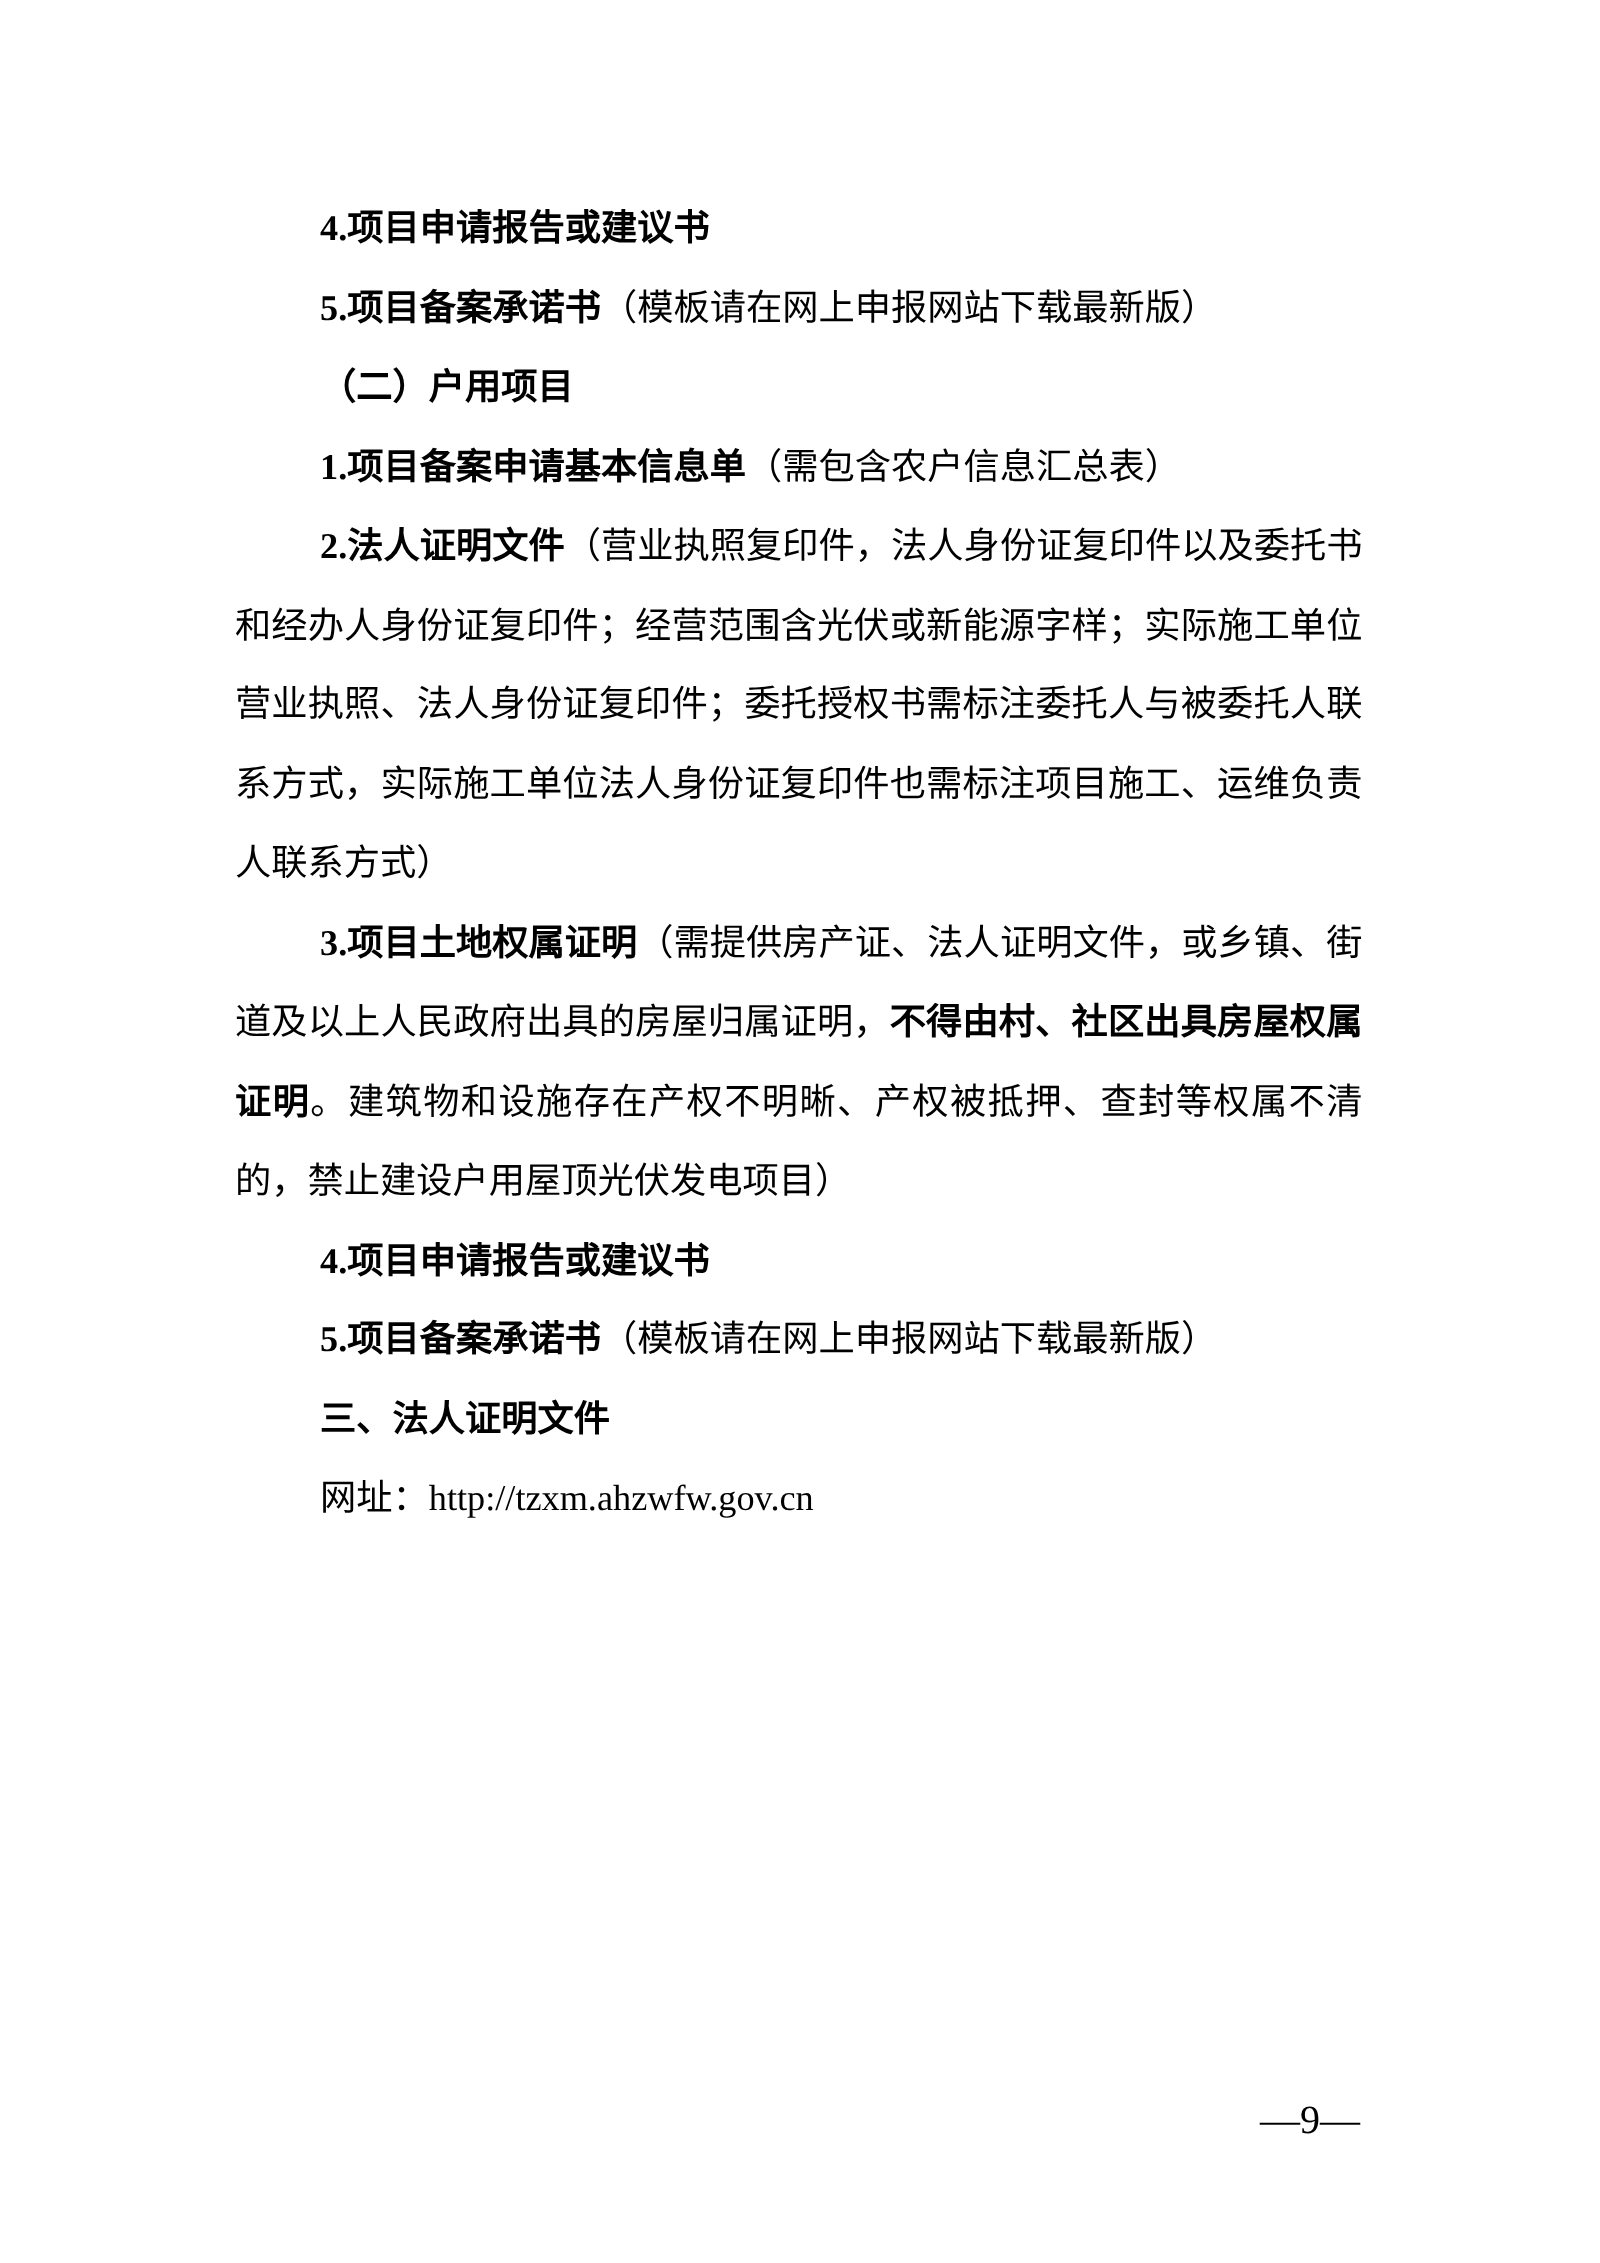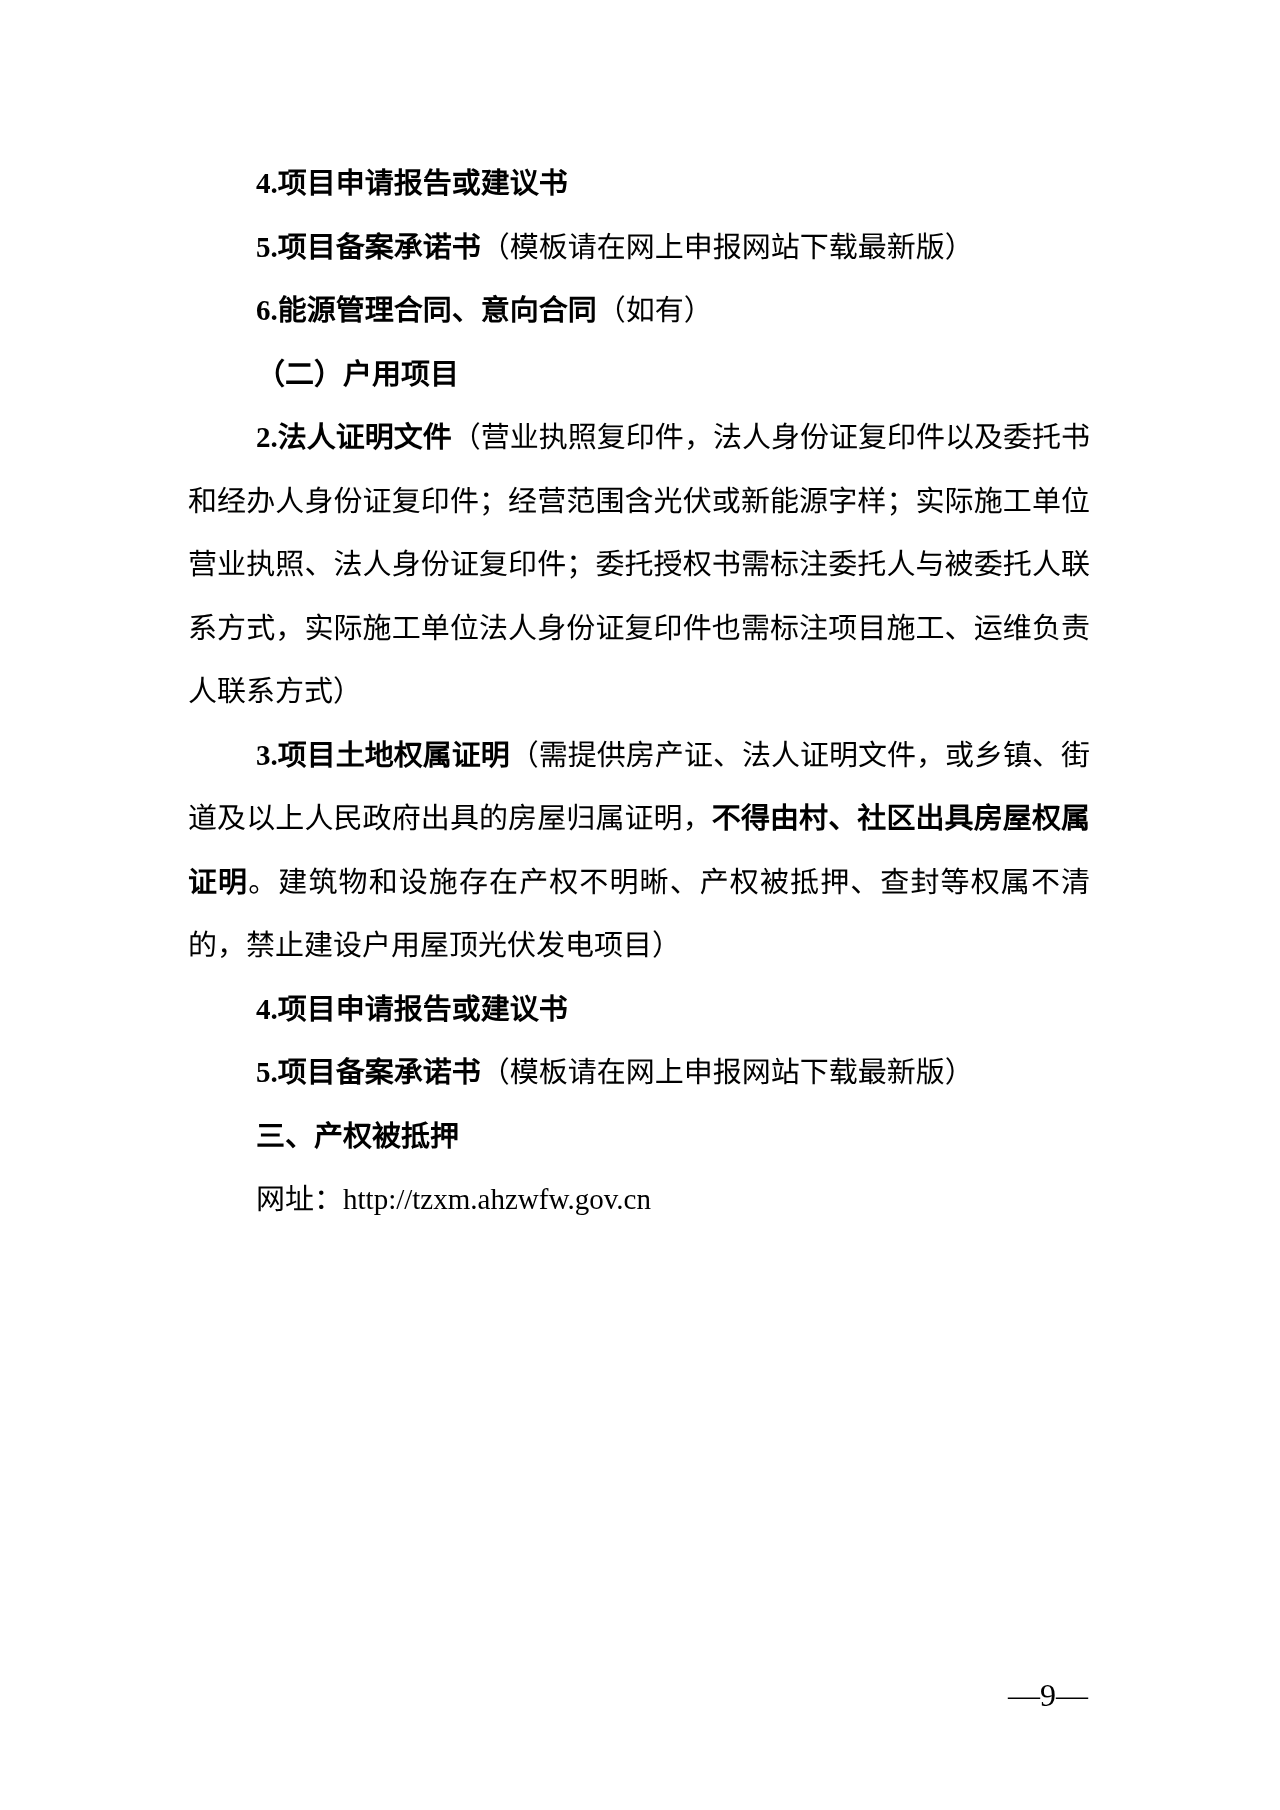--- a/index.html
+++ b/index.html
@@ -54,33 +54,33 @@
 </style>
 </head>
 <body>
 
 <div class="page-body">
 
   <p class="para"><span class="b">4.项目申请报告或建议书</span></p>
 
   <p class="para"><span class="b">5.项目备案承诺书</span><span>（模板请在网上申报网站下载最新版）</span></p>
 
-  <p class="para"><span class="b">6.能源管理合同、意向合同</span><span>（如有）</span></p>
 
   <p class="para"><span class="b">（二）户用项目</span></p>
 
+  <p class="para"><span class="b">1.项目备案申请基本信息单</span><span>（需包含农户信息汇总表）</span></p>
 
   <p class="para"><span class="b">2.法人证明文件</span><span>（营业执照复印件，法人身份证复印件以及委托书和经办人身份证复印件；经营范围含光伏或新能源字样；实际施工单位营业执照、法人身份证复印件；委托授权书需标注委托人与被委托人联系方式，实际施工单位法人身份证复印件也需标注项目施工、运维负责人联系方式）</span></p>
 
   <p class="para"><span class="b">3.项目土地权属证明</span><span>（需提供房产证、法人证明文件，或乡镇、街道及以上人民政府出具的房屋归属证明，</span><span class="b">不得由村、社区出具房屋权属证明</span><span>。建筑物和设施存在产权不明晰、产权被抵押、查封等权属不清的，禁止建设户用屋顶光伏发电项目）</span></p>
 
   <p class="para"><span class="b">4.项目申请报告或建议书</span></p>
 
   <p class="para"><span class="b">5.项目备案承诺书</span><span>（模板请在网上申报网站下载最新版）</span></p>
 
-  <p class="para"><span class="hei">三、产权被抵押</span></p>
+  <p class="para"><span class="hei">三、法人证明文件</span></p>
 
   <p class="para"><span>网址：</span><span class="url">http://tzxm.ahzwfw.gov.cn</span></p>
 
 
 </div>
 
 <div class="page-number">—9—</div>
 
 </body></html>

